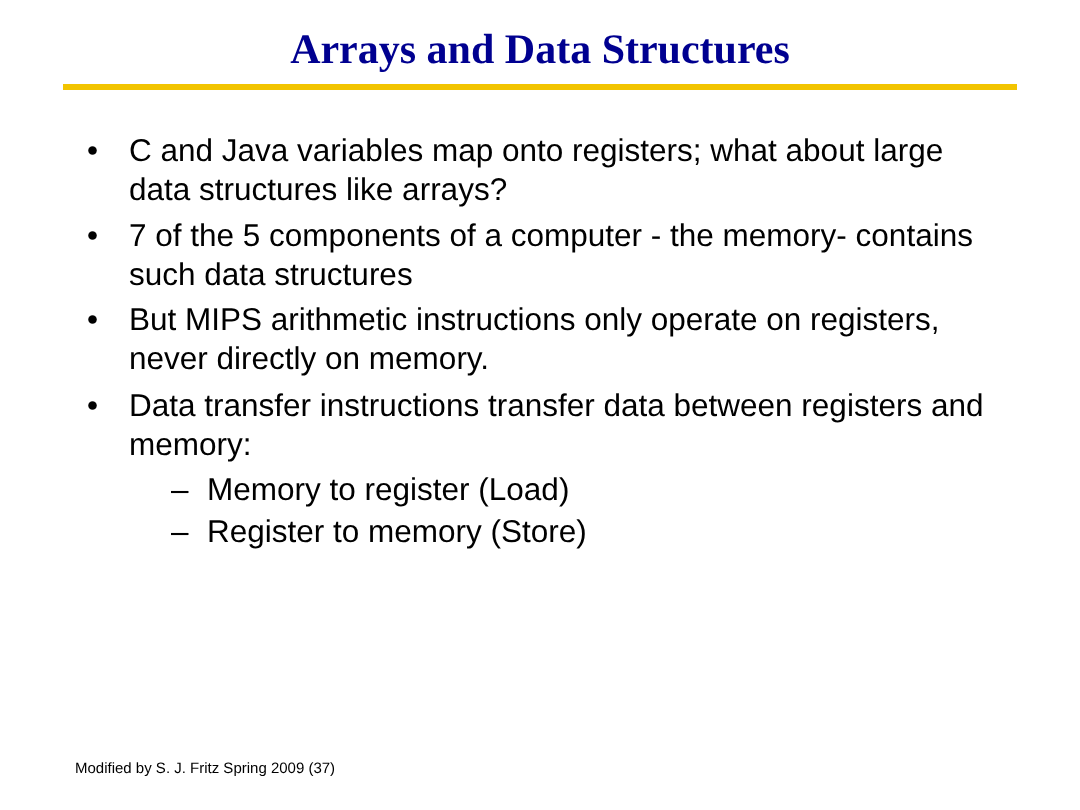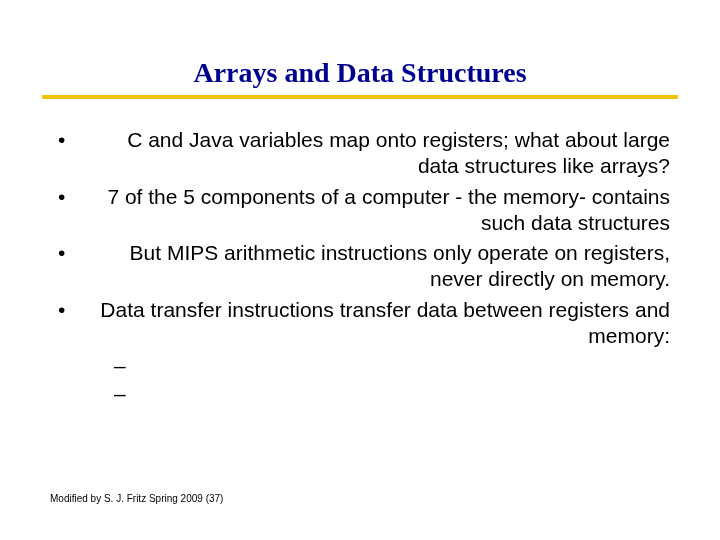--- a/index.html
+++ b/index.html
@@ -14,21 +14,20 @@
   .title-wrap {
     text-align: center;
     padding-top: 18px;
   }
   .title {
     font-family: "Times New Roman", Times, serif;
     font-weight: bold;
     font-size: 28px;
     color: #000090;
     display: inline-block;
-    margin-top: 39px;
   }
   .rule {
     height: 4px;
     background: #f2c400;
     margin: 6px 42px 0 42px;
   }
   .content {
     padding: 28px 50px 0 58px;
     font-size: 21px;
     color: #000;
@@ -37,36 +36,35 @@
   .bullet {
     display: flex;
     margin-bottom: 4px;
   }
   .bullet .dot {
     width: 28px;
     flex-shrink: 0;
   }
   .bullet .txt {
     flex: 1;
-    text-align: right;
   }
   .sub {
     display: flex;
     margin-left: 56px;
     margin-bottom: 2px;
   }
   .sub .dash {
     width: 24px;
     flex-shrink: 0;
   }
   .ul { }
   .footer {
     position: absolute;
     left: 50px;
-    bottom: 36px;
+    bottom: 22px;
     font-size: 10px;
     color: #000;
   }
 </style>
 </head>
 <body>
 
 <div class="title-wrap">
   <span class="title">Arrays and Data Structures</span>
 </div>
@@ -89,21 +87,23 @@
     <div class="txt">But MIPS arithmetic instructions only operate on registers, never directly on memory.</div>
   </div>
 
   <div class="bullet">
     <div class="dot">•</div>
     <div class="txt"><span class="ul">Data transfer instructions</span><span> transfer data between registers and memory:</span></div>
   </div>
 
   <div class="sub">
     <div class="dash">–</div>
+    <div>Memory to register  (Load)</div>
   </div>
 
   <div class="sub">
     <div class="dash">–</div>
+    <div>Register to memory (Store)</div>
   </div>
 
 </div>
 
 <div class="footer">Modified by S. J. Fritz  Spring 2009 (37)</div>
 
 </body></html>

